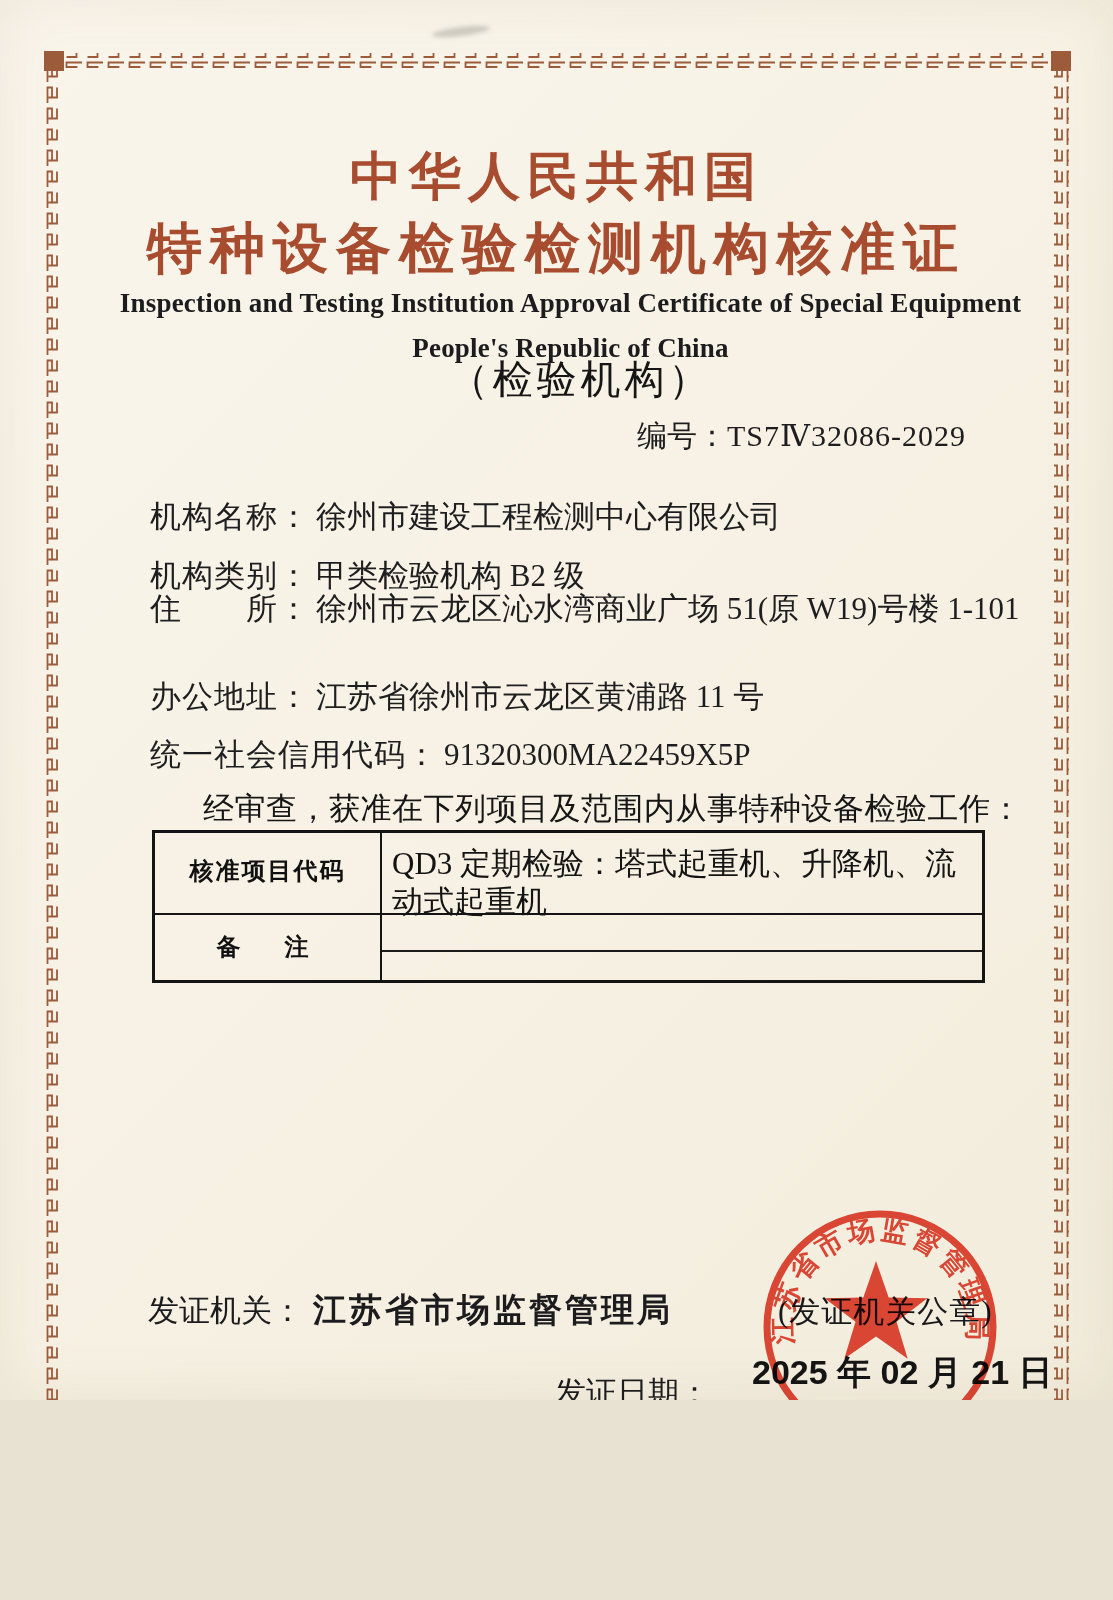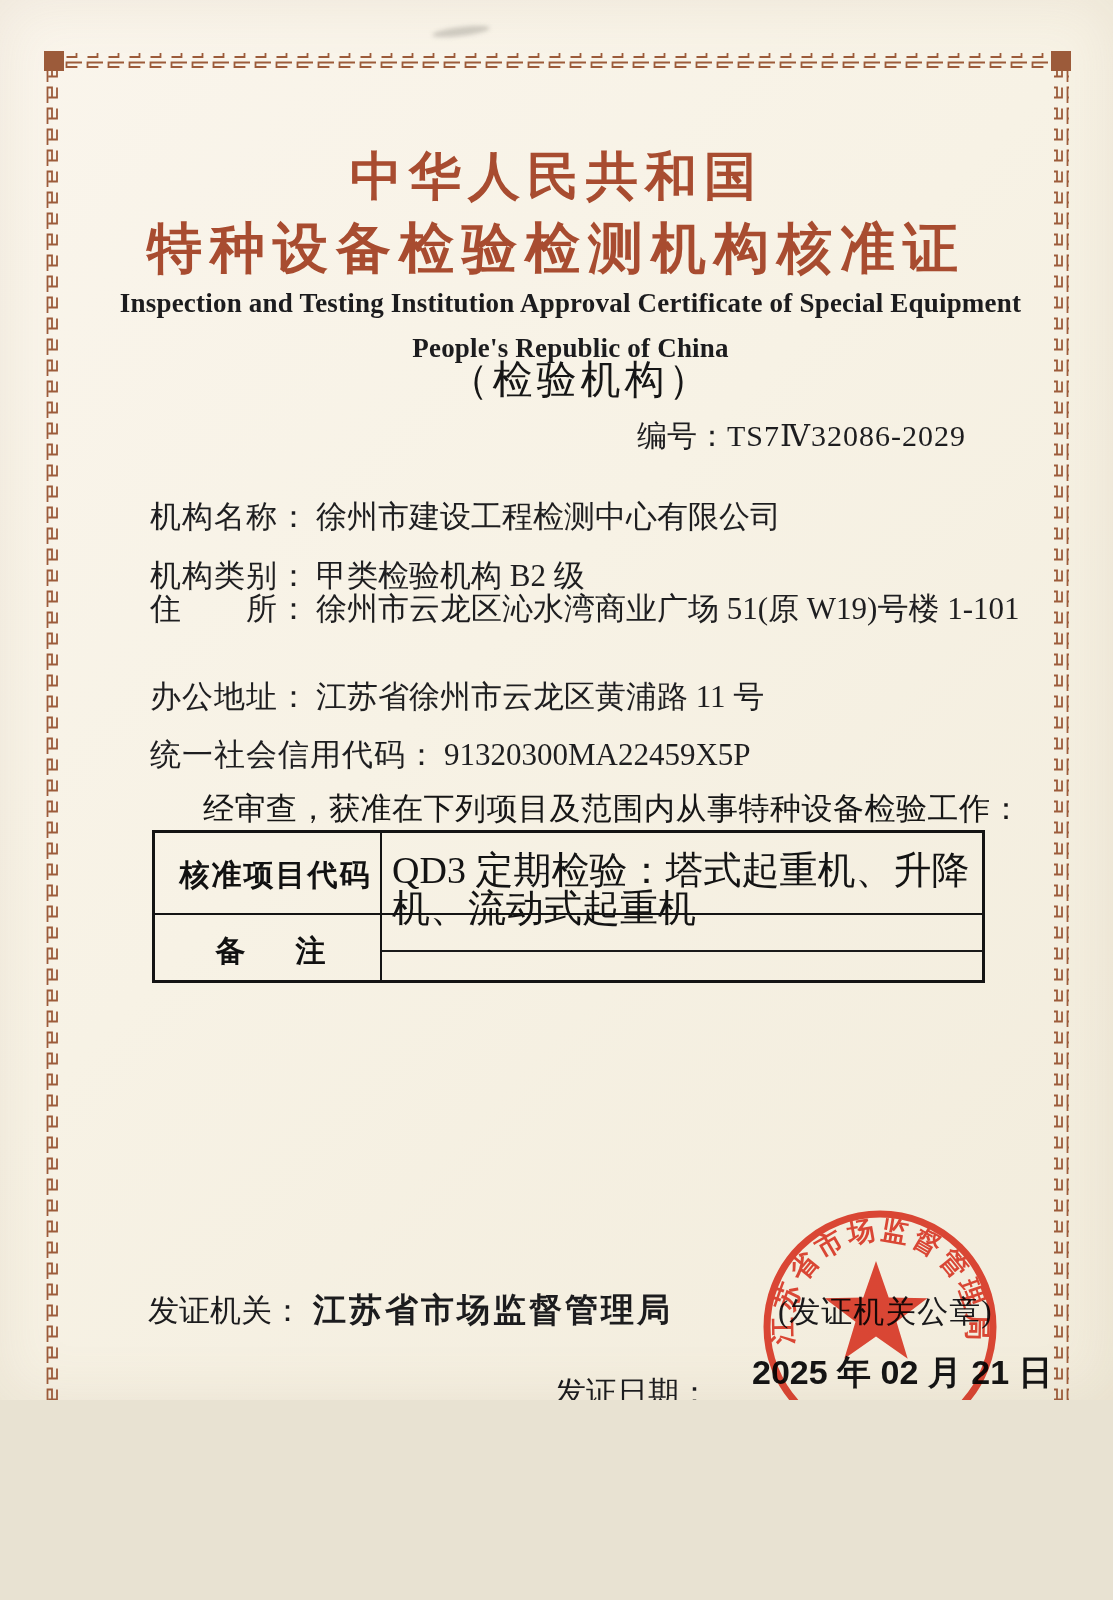--- a/index.html
+++ b/index.html
@@ -28,25 +28,25 @@
   .field-row .lbl { letter-spacing:1px; }
   .field-row .val { margin-left:6px; }
   .f0 { top:496px; } .f1 { top:555px; } .f2 { top:588px; } .f3 { top:676px; } .f4 { top:734px; }
 
   .statement { left:203px; top:788px; font-size:31px; color:#161616; letter-spacing:.5px; }
 
   .approval-table { left:152px; top:830px; width:833px; height:153px; border:3px solid #141414; }
   .t-vline { position:absolute; left:225px; top:0; bottom:0; width:2px; background:#141414; }
   .t-hline1 { position:absolute; left:0; right:0; top:80px; height:2px; background:#141414; }
   .t-hline2 { position:absolute; left:227px; right:0; top:117px; height:2px; background:#1a1a1a; }
-  .t-cell-label { position:absolute; left:8px; width:225px; text-align:center; font-weight:700;
-                  font-size:30px; color:#111; letter-spacing:2px; }
+  .t-cell-label { position:absolute; left:0; width:225px; text-align:center; font-weight:700;
+                  font-size:24px; color:#111; letter-spacing:2px; }
   .t-label1 { top:22px; }
   .t-label2 { top:98px; letter-spacing:10px; }
-  .t-value { position:absolute; left:237px; right:8px; top:18px; font-size:38px; line-height:38px; color:#141414; }
+  .t-value { position:absolute; left:237px; right:8px; top:12px; font-size:31px; line-height:38px; color:#141414; }
 
   .issuer-row { left:148px; top:1288px; font-size:31px; color:#1c1c1e; }
   .issuer-row .val { font-weight:700; font-size:33px; letter-spacing:3px; margin-left:10px; }
   .valid-row { left:148px; top:1348px; font-size:33px; color:#1c1c1e; }
   .valid-row .val { font-family:"Liberation Sans","DejaVu Sans",sans-serif; font-weight:700; font-size:34px; margin-left:8px; }
   .issue-label { left:555px; top:1372px; font-size:31px; color:#1c1c1e; }
   .issue-value { left:752px; top:1350px; font-size:34px; font-weight:700; color:#141414;
                  font-family:"Liberation Sans","DejaVu Sans",sans-serif; }
   .seal-note { left:778px; top:1291px; font-size:31px; color:#19191b; letter-spacing:1px; }
 

